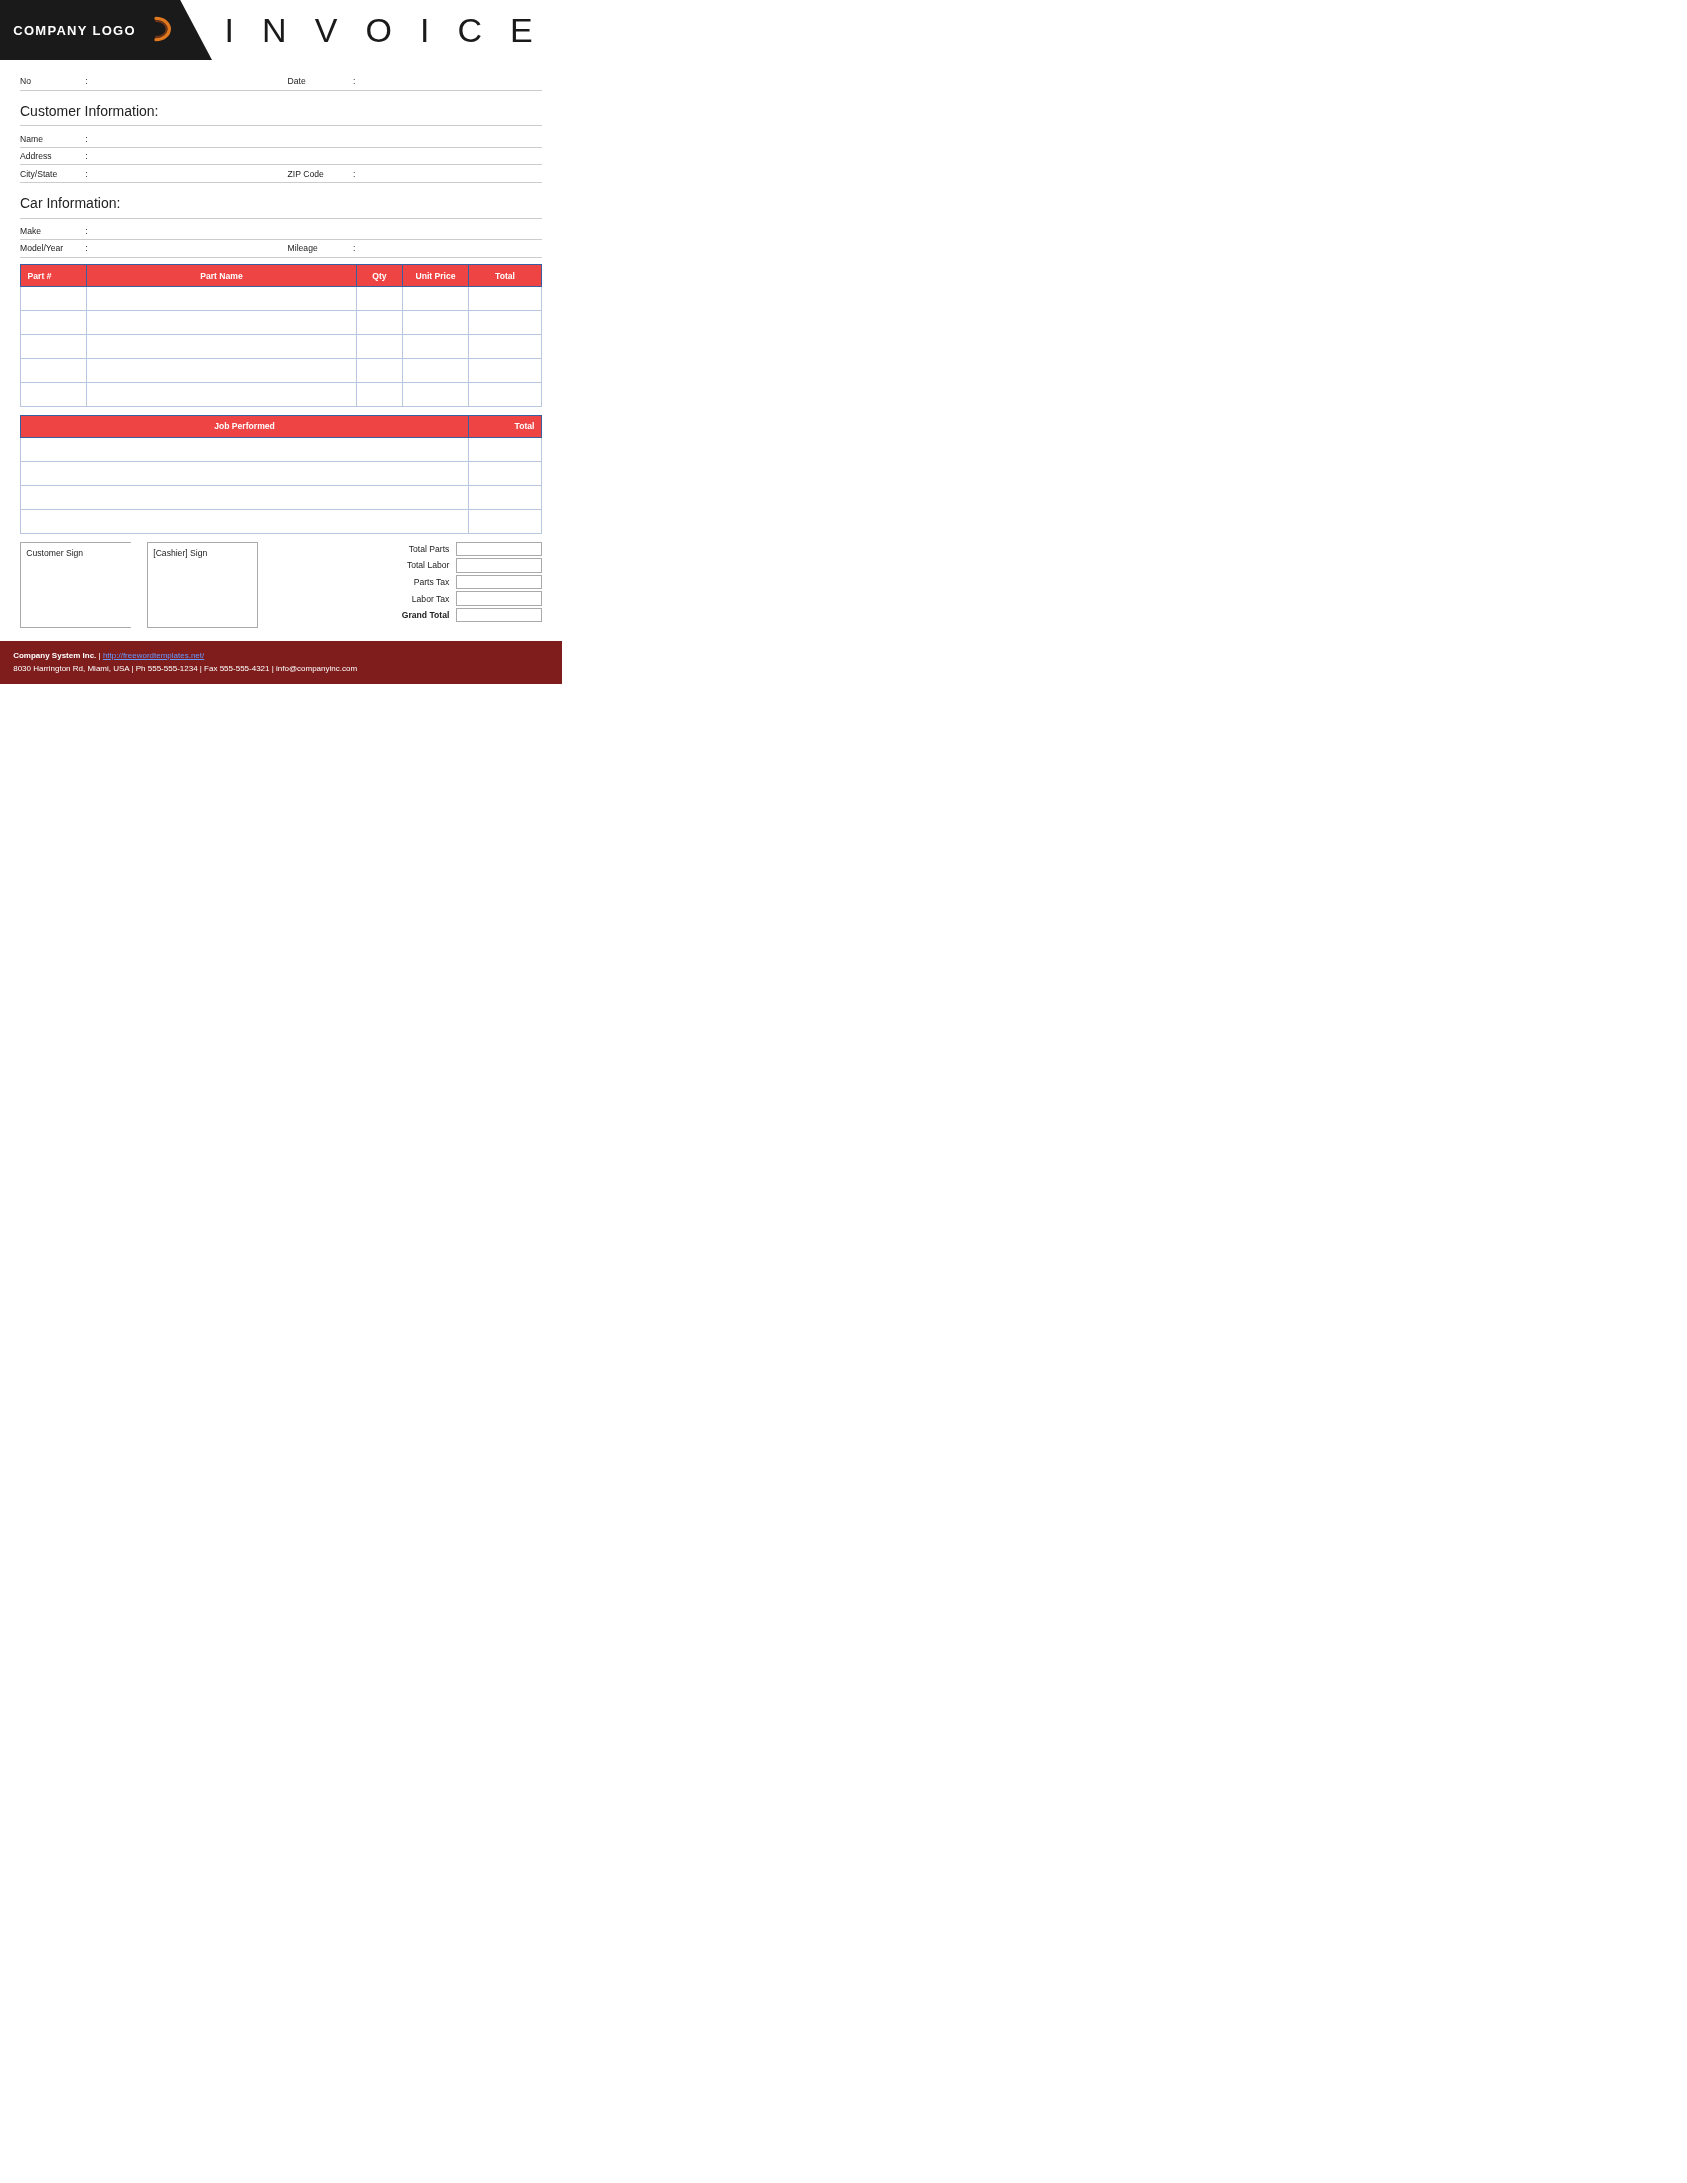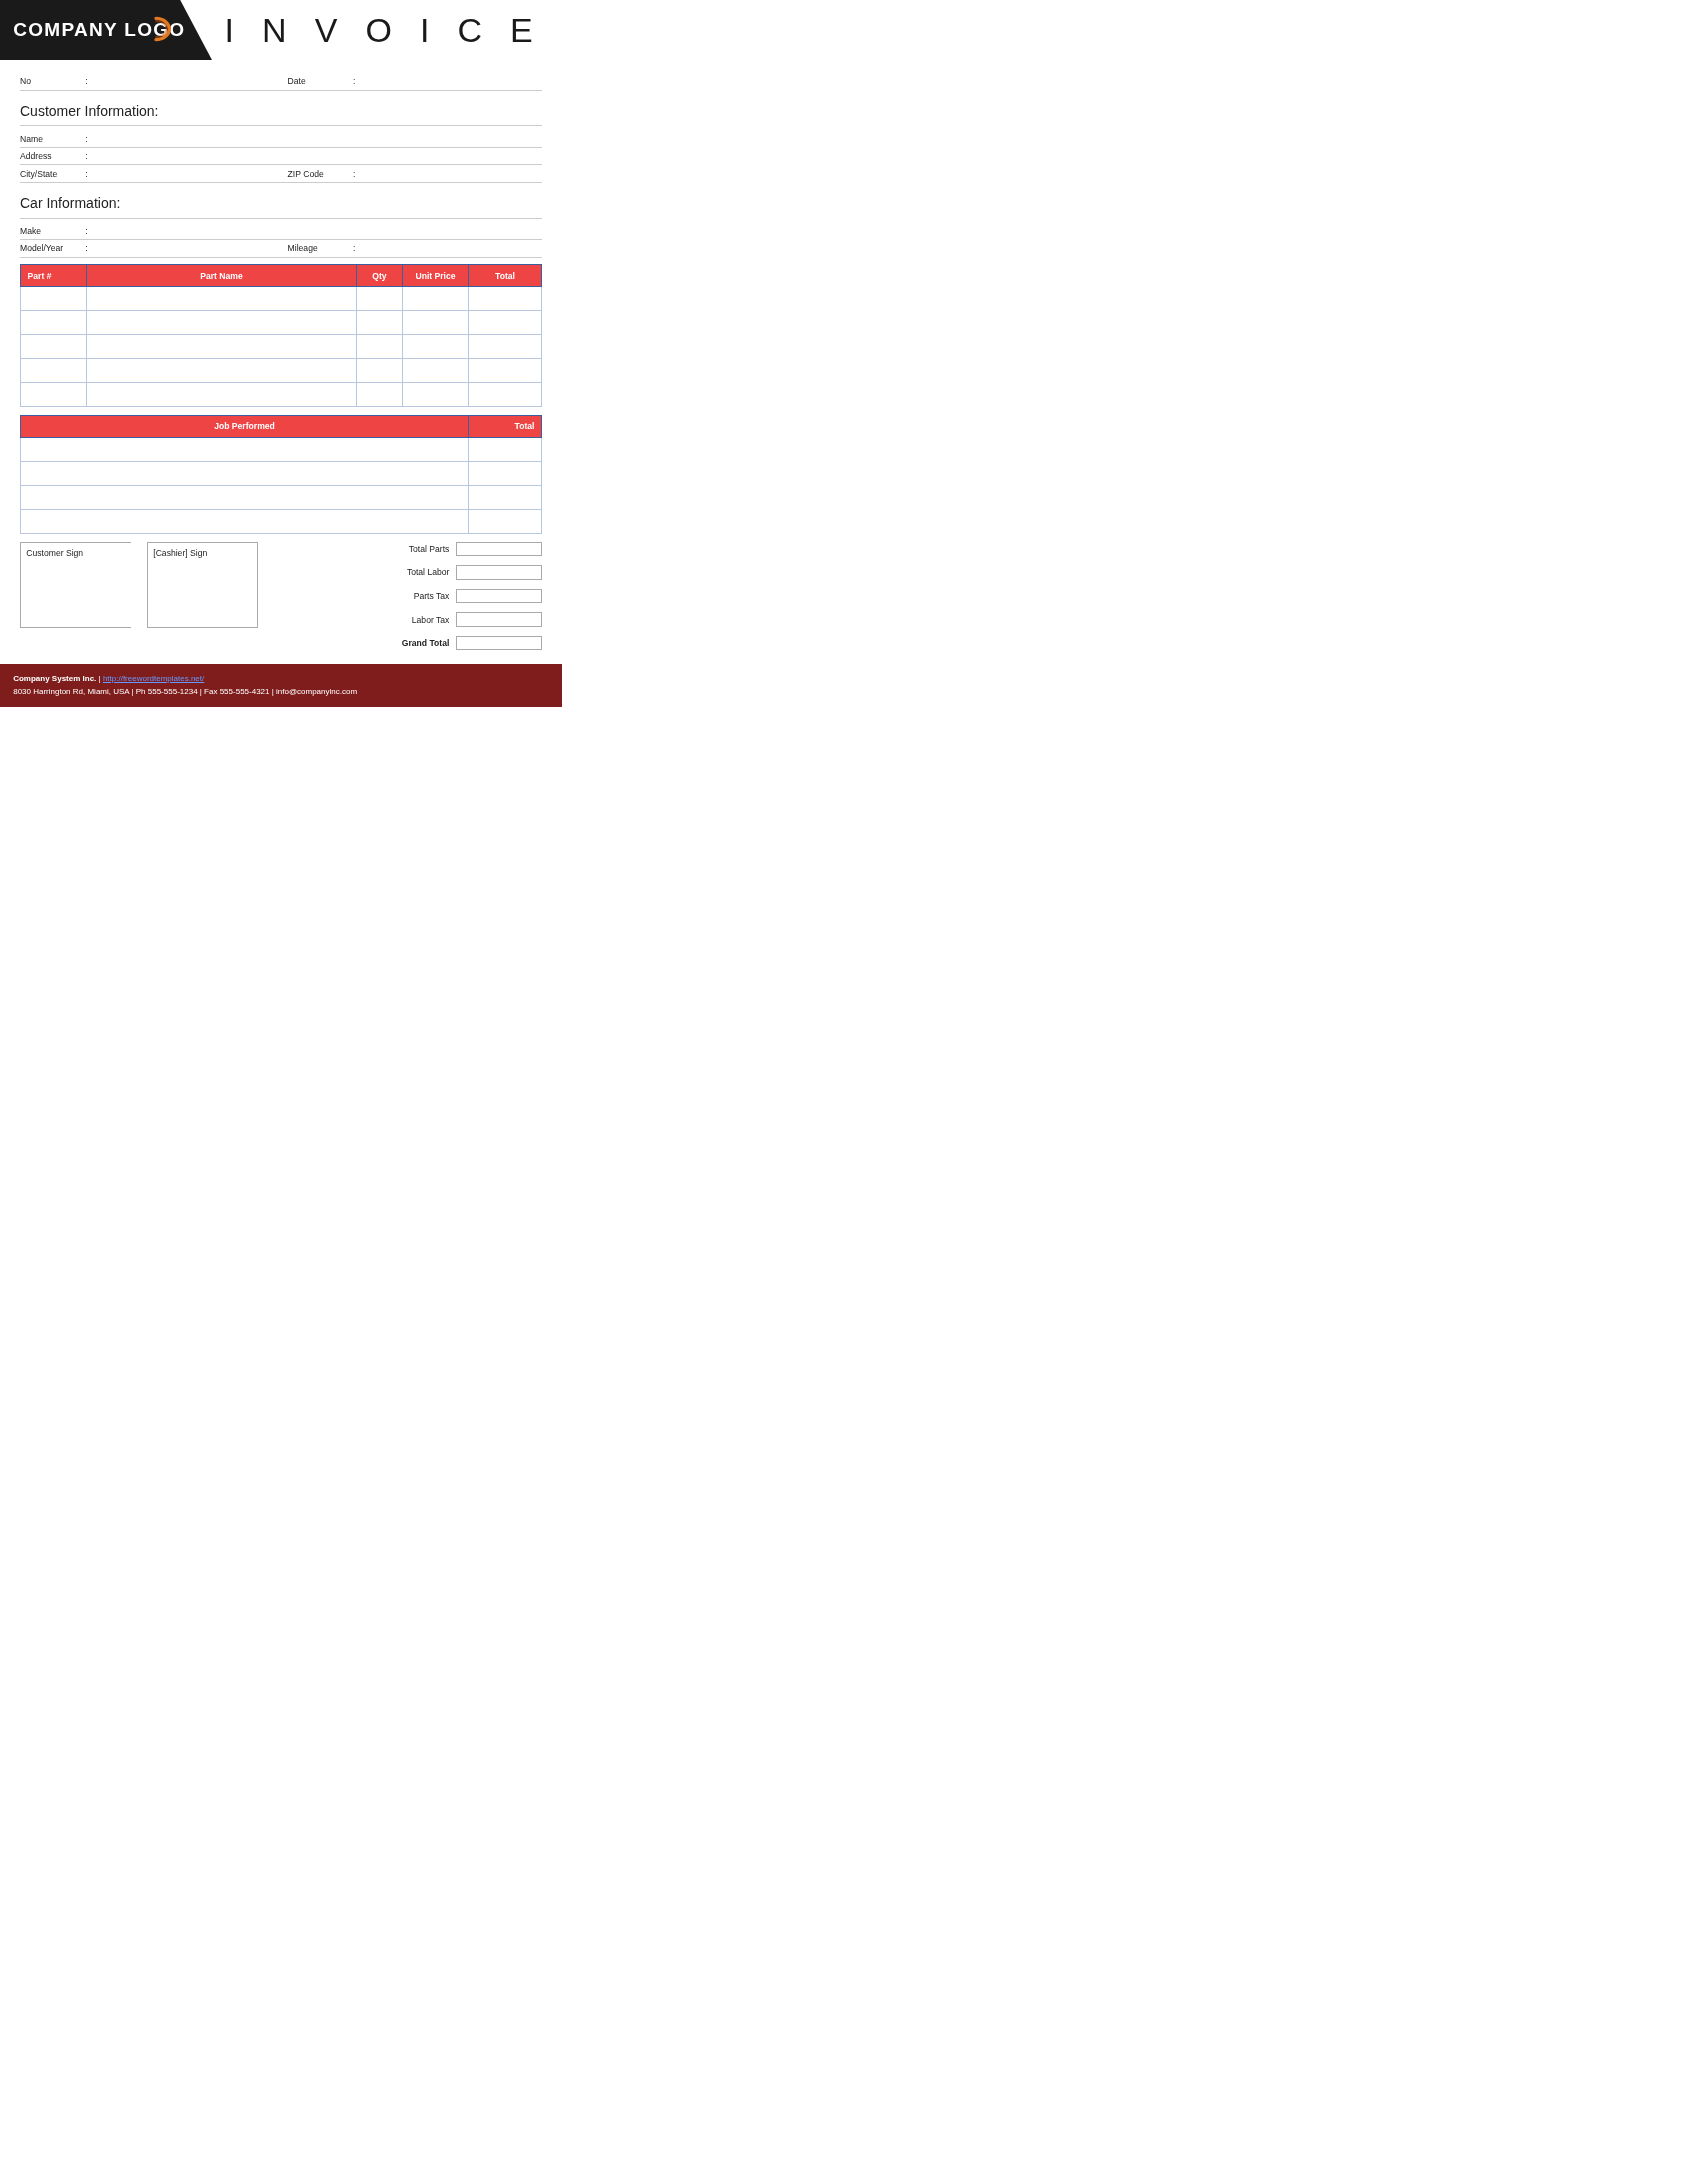--- a/index.html
+++ b/index.html
@@ -24,21 +24,21 @@
       width: 212px;
       display: flex;
       align-items: center;
       justify-content: flex-start;
       padding: 0 13.2px;
       position: relative;
       clip-path: polygon(0 0, 85% 0, 100% 100%, 0 100%);
     }
     .logo-text {
       color: #fff;
-      font-size: 19px;
+      font-size: 13px;
       font-weight: bold;
       letter-spacing: 1.3px;
       font-family: Arial, sans-serif;
     }
     .logo-icon {
       position: absolute;
       right: 40px;
       top: 50%;
       transform: translateY(-50%);
     }
@@ -174,21 +174,21 @@
     }
     .sign-label {
       font-size: 8.6px;
       color: #222;
     }
 
     .totals-area {
       flex: 1;
       display: flex;
       flex-direction: column;
-      gap: 9px;
+      gap: 2px;
     }
     .total-row {
       display: flex;
       align-items: center;
       justify-content: flex-end;
       gap: 6.6px;
     }
     .total-row .total-label {
       min-width: 66px;
       text-align: right;

